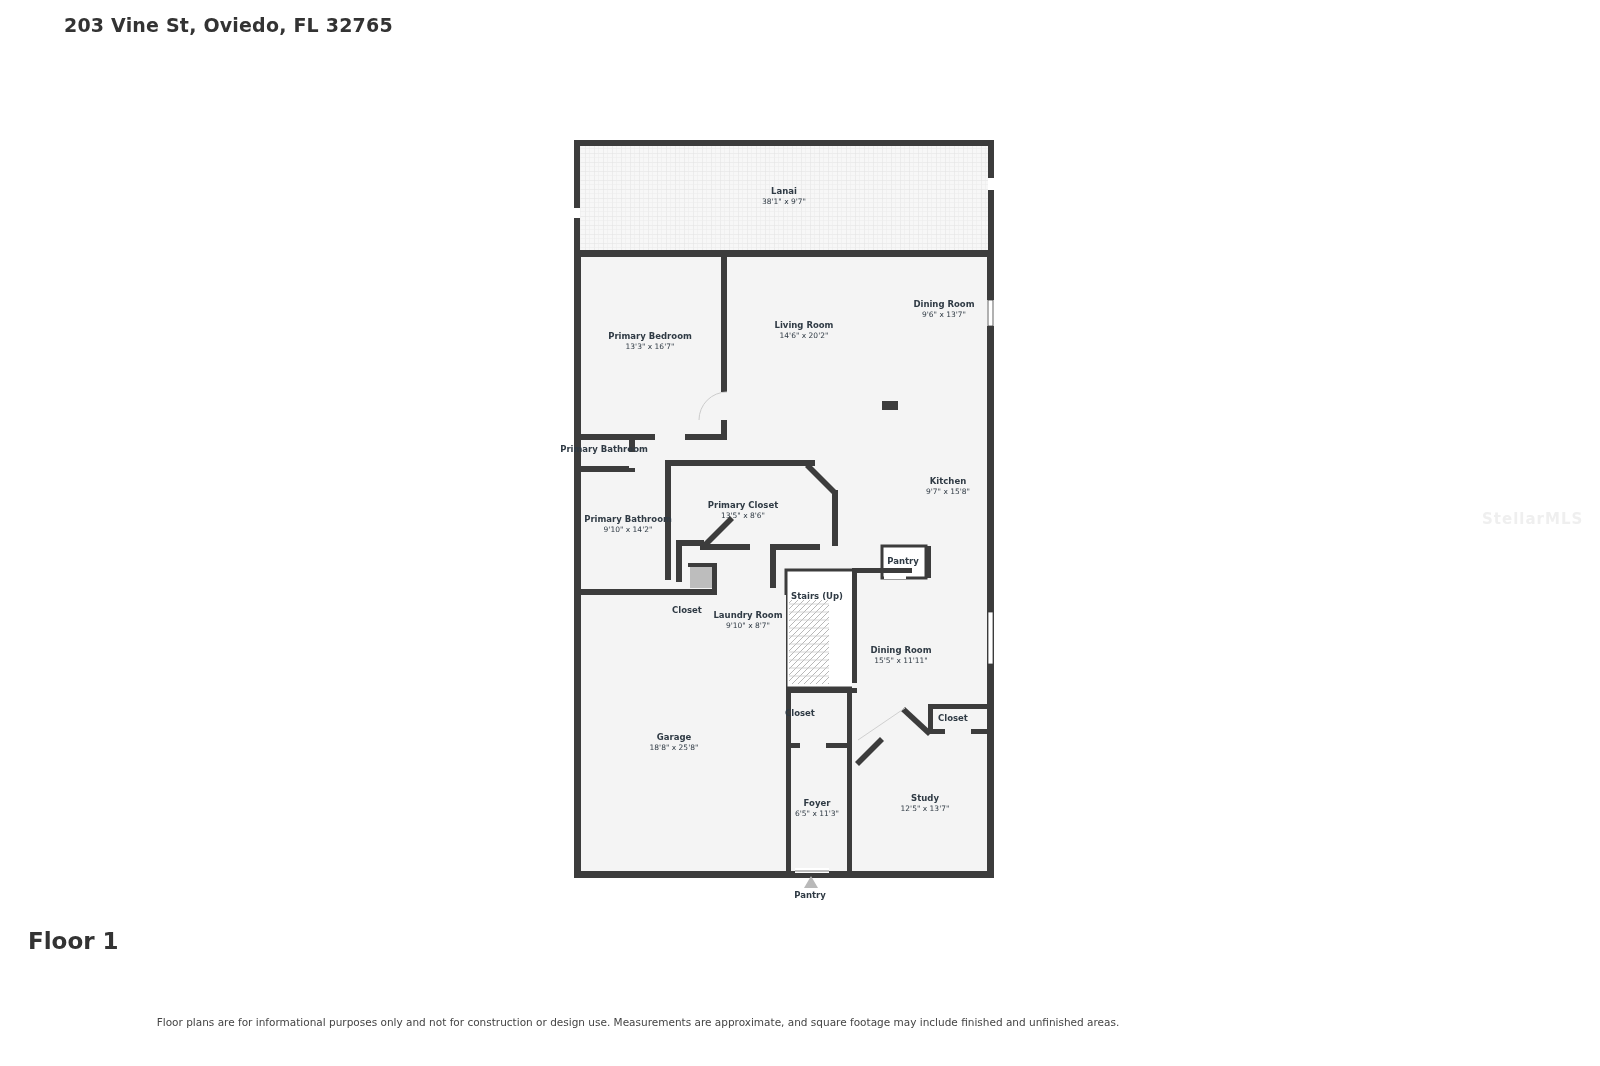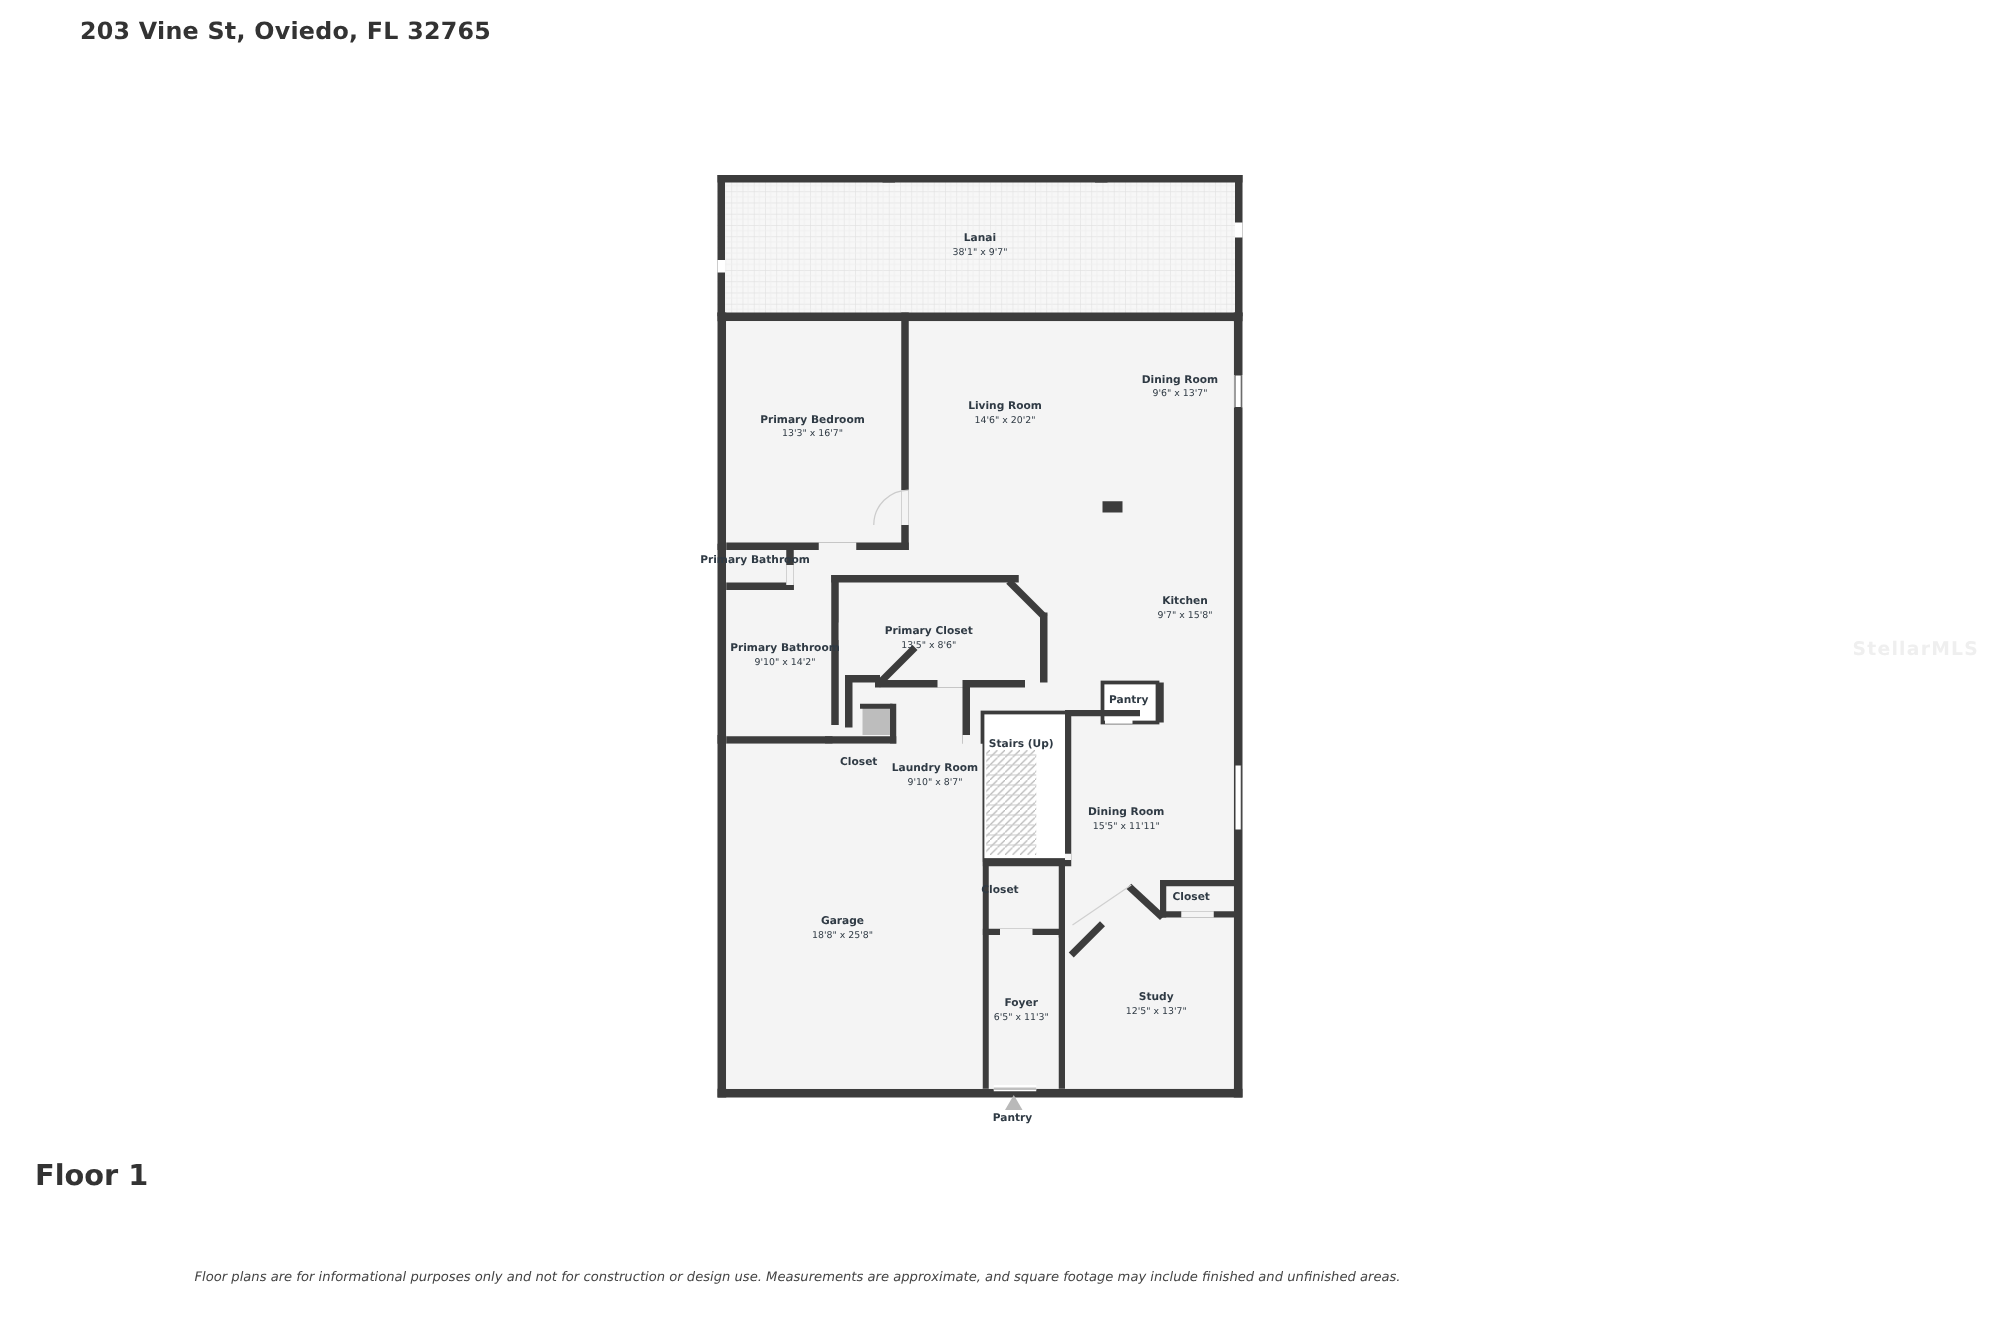--- a/index.html
+++ b/index.html
@@ -34,21 +34,20 @@
     color: #333333;
   }
   #disclaimer {
     position: absolute;
     left: 0;
     top: 1016px;
     width: 1276px;
     text-align: center;
     font-size: 10.5px;
     color: #444444;
-    font-style: italic;
   }
   #watermark {
     position: absolute;
     left: 1482px;
     top: 510px;
     font-size: 15px;
     color: #efefef;
     letter-spacing: 1px;
     font-weight: bold;
     user-select: none;

